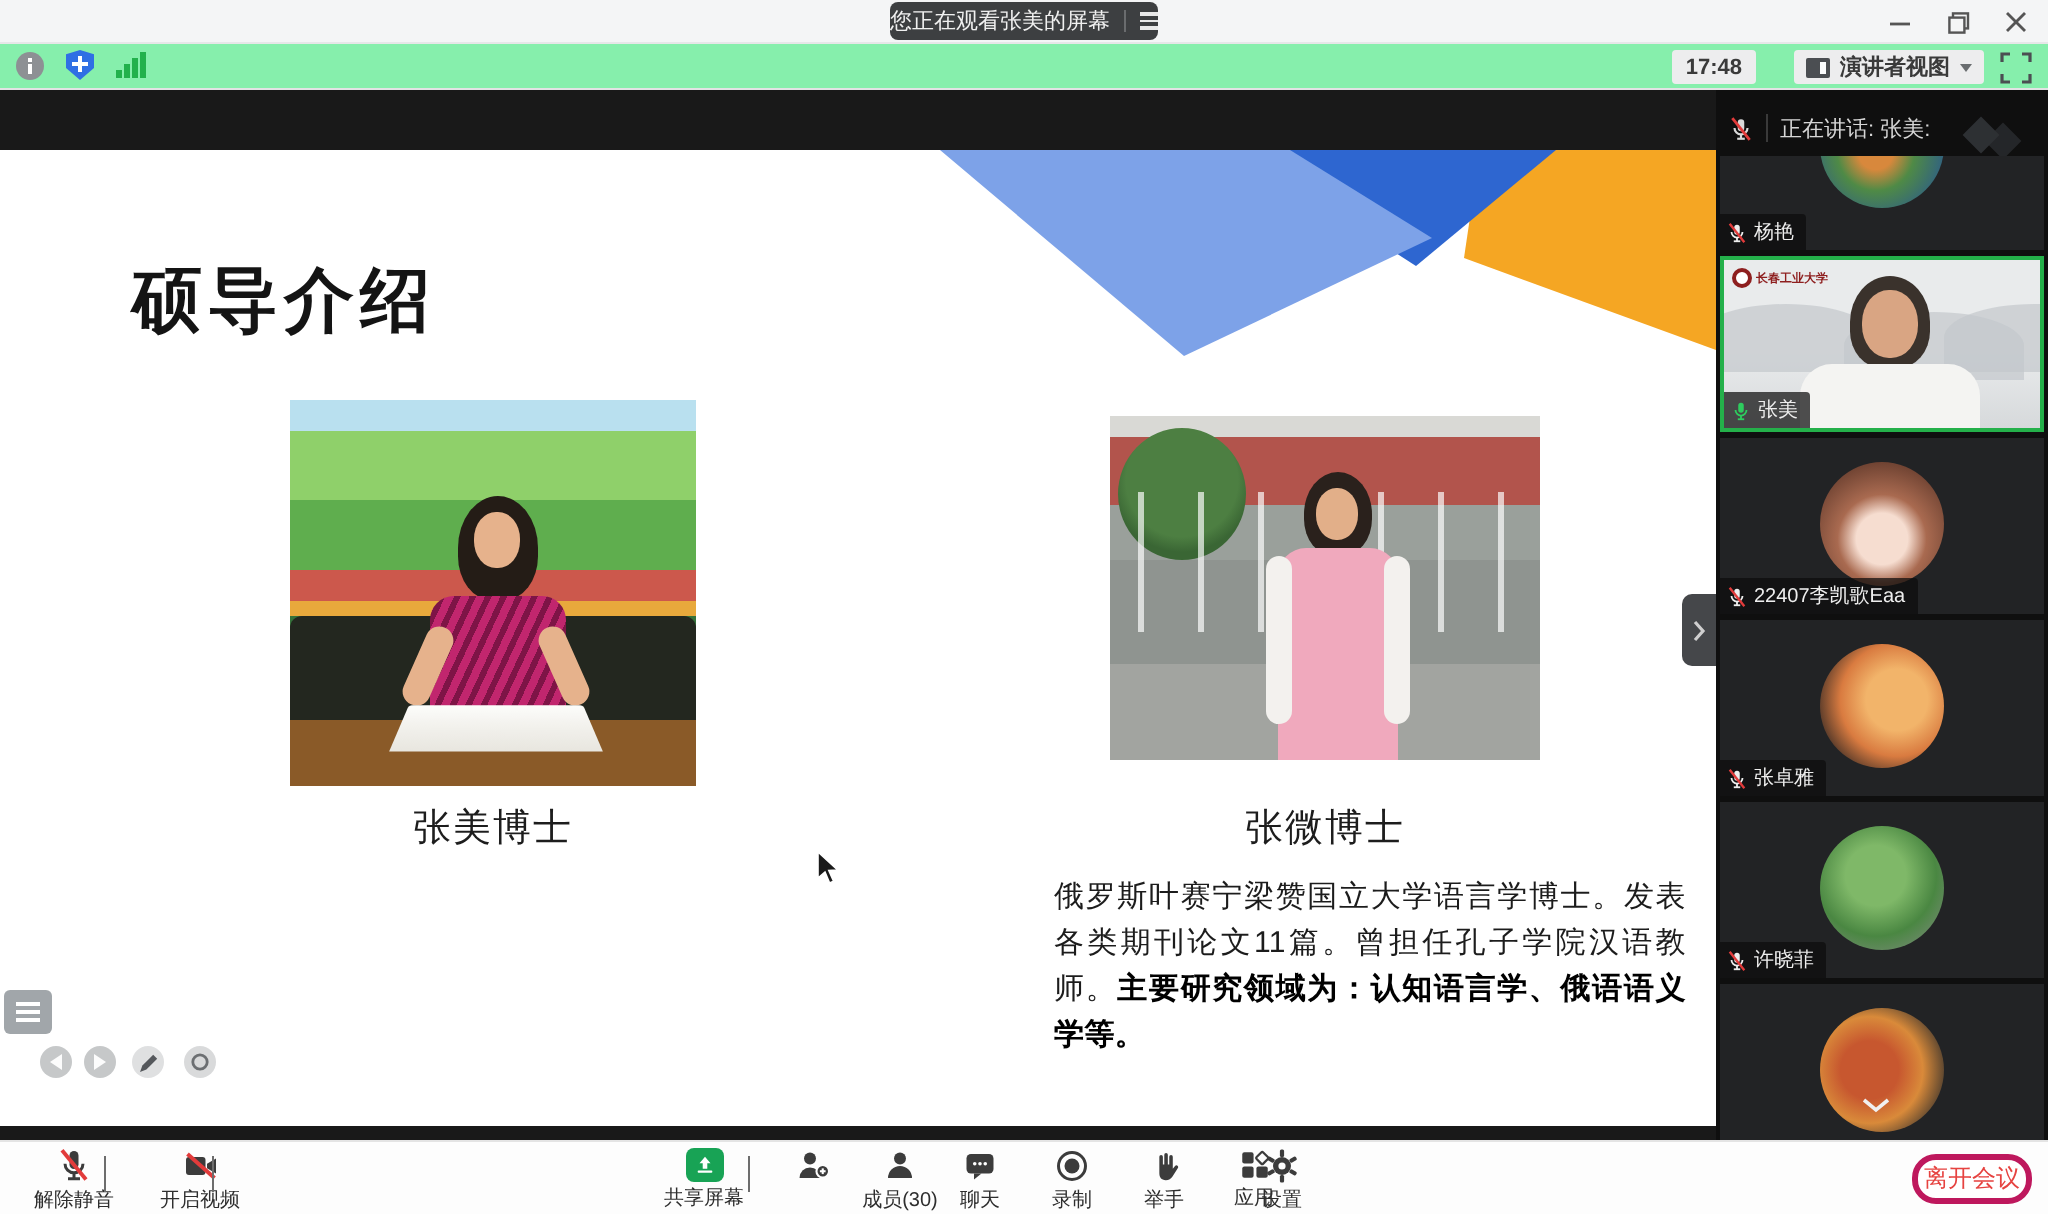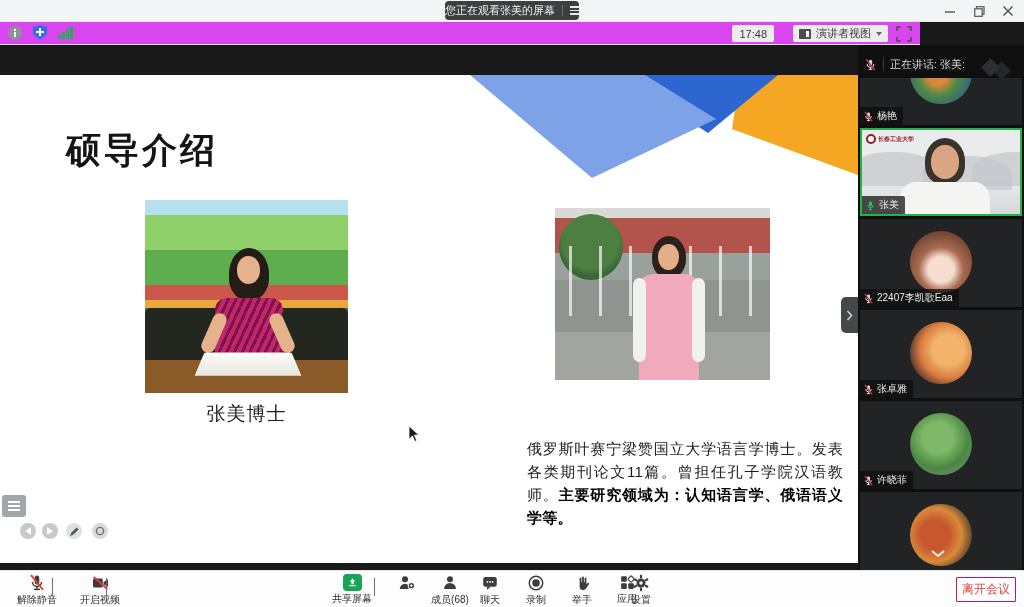--- a/index.html
+++ b/index.html
@@ -11,21 +11,21 @@
   .titlebar { position:absolute; left:0; top:0; width:1024px; height:22px; background:#f4f5f6; border-bottom:1px solid #e6e7e8; }
   .banner-pill { position:absolute; left:50%; top:1px; transform:translateX(-50%); height:19px; background:#3d3f41; border-radius:4px; display:flex; align-items:center; padding:0 0; gap:7px; cursor:pointer; }
   .banner-pill span { color:#f0f0f0; font-size:11px; white-space:nowrap; }
   .pill-div { width:1px; height:11px; background:#6a6c6e; }
   .menu-ic { display:flex; flex-direction:column; gap:2px; }
   .menu-ic i { display:block; width:9px; height:1.5px; background:#e8e8e8; }
   .win-controls { position:absolute; right:6px; top:0; height:22px; display:flex; align-items:center; gap:9px; }
   .win-btn { width:20px; height:18px; display:flex; align-items:center; justify-content:center; cursor:pointer; }
 
   
-  .statusbar { position:absolute; left:0; top:22px; width:920px; height:23px; background:#d946ef; border-bottom:1px solid #e2e3e4; }
+  .statusbar { position:absolute; left:0; top:22px; width:1024px; height:23px; background:#86efac; border-bottom:1px solid #e2e3e4;font-weight:bold; }
   .left-ics { position:absolute; left:8px; top:3px; display:flex; align-items:center; gap:11px; }
   .ic-info { width:14px; height:14px; border-radius:50%; background:#8d9094; position:relative; cursor:pointer; }
   .ic-info::before { content:""; position:absolute; left:6px; top:3px; width:2px; height:2px; background:#fff; }
   .ic-info::after { content:""; position:absolute; left:6px; top:6.5px; width:2px; height:5px; background:#fff; }
   .ic-shield { width:14px; height:15px; background:#2f6fe4; clip-path:polygon(50% 0,100% 14%,100% 60%,50% 100%,0 60%,0 14%); position:relative; cursor:pointer; }
   .ic-shield::before { content:""; position:absolute; left:6px; top:3px; width:2px; height:8px; background:#fff; }
   .ic-shield::after { content:""; position:absolute; left:3px; top:6px; width:8px; height:2px; background:#fff; }
   .ic-signal { display:flex; align-items:flex-end; gap:1.5px; cursor:pointer; height:13px; }
   .ic-signal i { display:block; width:2.5px; background:#22b14c; }
   .time-chip { position:absolute; right:146px; top:3px; height:17px; background:#ededee; border-radius:2px; padding:0 7px; font-size:11px; color:#3a3a3a; display:flex; align-items:center; }
@@ -105,21 +105,21 @@
   .chev-more { position:absolute; left:71px; bottom:8px; }
   .collapse-tab { position:absolute; left:-17px; top:252px; width:17px; height:36px; background:#45474a; border-radius:5px 0 0 5px; cursor:pointer; display:flex; align-items:center; justify-content:center; color:#cfcfcf; }
 
   
   .bottombar { position:absolute; left:0; top:570px; width:1024px; height:37px; background:#fdfdfd; border-top:1px solid #e4e4e4; }
   .tool { position:absolute; top:3px; display:flex; flex-direction:column; align-items:center; gap:1px; cursor:pointer; }
   .tool .lbl { font-size:10px; color:#2e2e2e; white-space:nowrap; }
   .tool-caret { position:absolute; top:8px; cursor:pointer; }
   .caret-up { width:6px; height:6px; border-left:1.5px solid #6d6d6d; border-top:1.5px solid #6d6d6d; transform:rotate(45deg); }
   .share-ic { width:19px; height:17px; background:#18a355; border-radius:4px; display:flex; align-items:center; justify-content:center; }
-  .leave-btn { position:absolute; right:8px; top:6px; width:60px; height:25px; background:#fff; border:1px solid #be185d; border-radius:1px; color:#e64340; font-size:12px; display:flex; align-items:center; justify-content:center; cursor:pointer; }
+  .leave-btn { position:absolute; right:8px; top:6px; width:60px; height:25px; background:#fff; border:3px solid #be185d; border-radius:12px; color:#e64340; font-size:12px; display:flex; align-items:center; justify-content:center; cursor:pointer; }
 </style>
 </head>
 <body>
 
 <div id="app">
 
   <div class="titlebar">
     <div class="banner-pill">
       <span>您正在观看张美的屏幕</span>
       <i class="pill-div"></i>
@@ -197,20 +197,21 @@
         <div class="tree"></div>
         <div class="jets"></div>
         <div class="hair"></div>
           <div class="face"></div>
         <div class="vest"></div>
         <div class="sleeve" style="left:78px;"></div>
         <div class="sleeve" style="left:137px;"></div>
       </div>
 
       <div class="caption" style="left:145px; width:203px;">张美博士</div>
+      <div class="caption" style="left:555px; width:215px;">张微博士</div>
 
       <p class="para" style="left:527px; top:362px; width:316px;"><span>俄罗斯叶赛宁梁赞国立大学语言学博士。发表各类期刊论文11篇。曾担任孔子学院汉语教师。</span><b>主要研究领域为：认知语言学、俄语语义学等。</b></p>
 
       <svg class="cursor" width="12" height="18">
         <path d="M1 1 L1 14 L4.5 11 L6.8 16.5 L8.8 15.6 L6.4 10.2 L10.8 10 Z" fill="#1a1a1a" stroke="#fff" stroke-width="0.8"></path>
       </svg>
     </div>
 
     <div class="list-btn">
         <span class="rows">
@@ -394,21 +395,21 @@
         <line x1="16.6" y1="15.5" x2="20.4" y2="15.5" stroke="#fff" stroke-width="1.4"></line>
       </svg>
       <span class="lbl">邀请</span>
     </div>
 
     <div class="tool" style="left:427px; width:46px;">
       <svg width="18" height="18" viewBox="0 0 24 24">
         <circle cx="12" cy="7" r="4" fill="#3c3c3c"></circle>
         <path d="M4 20 a8 8 0 0 1 16 0 Z" fill="#3c3c3c"></path>
       </svg>
-      <span class="lbl">成员(68)</span>
+      <span class="lbl">成员(30)</span>
     </div>
 
     <div class="tool" style="left:470px; width:40px;">
       <svg width="18" height="18" viewBox="0 0 24 24">
         <rect x="3" y="4" width="18" height="13" rx="3" fill="#3c3c3c"></rect>
         <path d="M8 17 L8 21 L13 17 Z" fill="#3c3c3c"></path>
         <circle cx="8.5" cy="10.5" r="1.2" fill="#fff"></circle>
           <circle cx="12" cy="10.5" r="1.2" fill="#fff"></circle>
           <circle cx="15.5" cy="10.5" r="1.2" fill="#fff"></circle>
       </svg>

